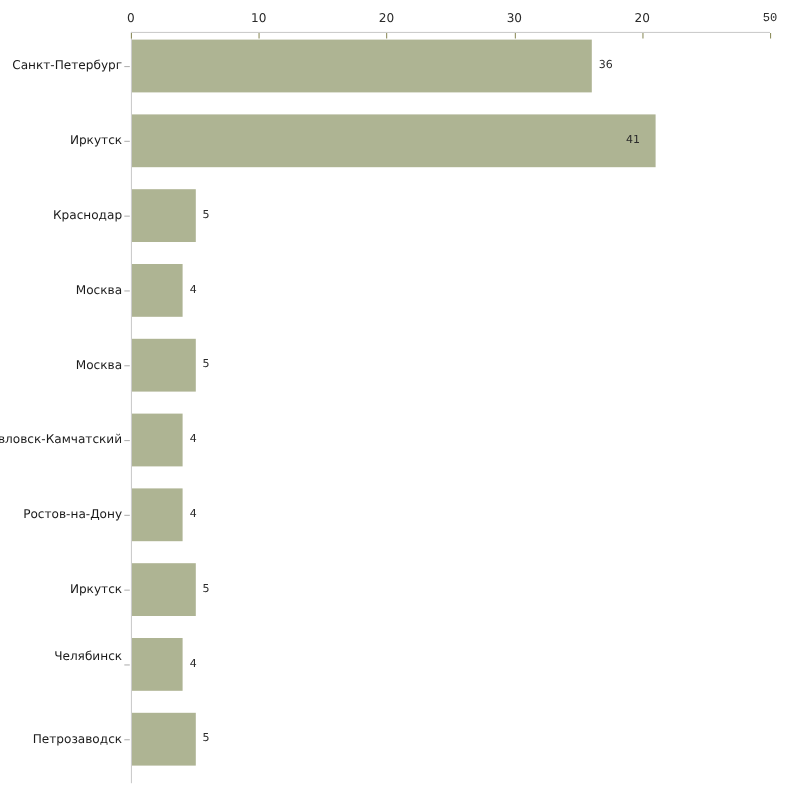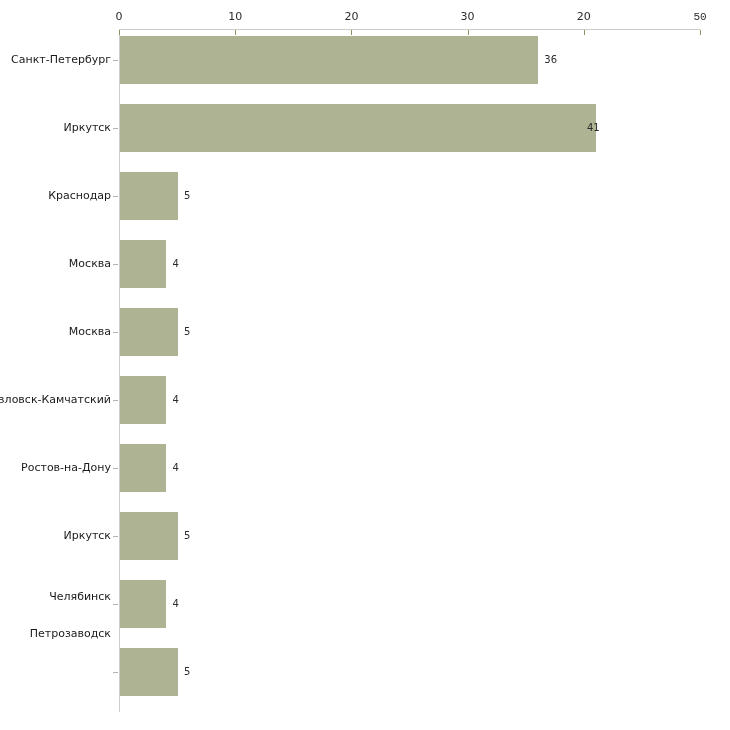--- a/index.html
+++ b/index.html
@@ -113,21 +113,21 @@
         <div class="x-tick-label" style="left: 583.8px;">20</div>
         <div class="x-tick" style="left: 700px;"></div>
         <div class="x-tick-label" style="left: 700px; font-family: Liberation Mono, monospace;">50</div>
       </div>
     <div id="bars-layer">
         <div class="bar" style="top: 36px; height: 48px; width: 418.32px; background: rgb(174, 180, 147);"></div>
         <div class="bar-value" style="left: 544.32px; top: 54px;">36</div>
         <div class="y-tick" style="top: 60px;"></div>
         <div class="y-label" style="top: 54px;">Санкт-Петербург</div>
         <div class="bar" style="top: 104px; height: 48px; width: 476.42px; background: rgb(174, 180, 147);"></div>
-        <div class="bar-value" style="left: 587px; top: 122px;">41</div>
+        <div class="bar-value" style="left: 569px; top: 122px;">41</div>
         <div class="y-tick" style="top: 128px;"></div>
         <div class="y-label" style="top: 122px;">Иркутск</div>
         <div class="bar" style="top: 172px; height: 48px; width: 58.1px; background: rgb(174, 180, 147);"></div>
         <div class="bar-value" style="left: 184.1px; top: 190px;">5</div>
         <div class="y-tick" style="top: 196px;"></div>
         <div class="y-label" style="top: 190px;">Краснодар</div>
         <div class="bar" style="top: 240px; height: 48px; width: 46.48px; background: rgb(174, 180, 147);"></div>
         <div class="bar-value" style="left: 172.48px; top: 258px;">4</div>
         <div class="y-tick" style="top: 264px;"></div>
         <div class="y-label" style="top: 258px;">Москва</div>
@@ -147,17 +147,17 @@
         <div class="bar-value" style="left: 184.1px; top: 530px;">5</div>
         <div class="y-tick" style="top: 536px;"></div>
         <div class="y-label" style="top: 530px;">Иркутск</div>
         <div class="bar" style="top: 580px; height: 48px; width: 46.48px; background: rgb(174, 180, 147);"></div>
         <div class="bar-value" style="left: 172.48px; top: 598px;">4</div>
         <div class="y-tick" style="top: 604px;"></div>
         <div class="y-label" style="top: 591px; margin-left: 15px;">Челябинск</div>
         <div class="bar" style="top: 648px; height: 48px; width: 58.1px; background: rgb(174, 180, 147);"></div>
         <div class="bar-value" style="left: 184.1px; top: 666px;">5</div>
         <div class="y-tick" style="top: 672px;"></div>
-        <div class="y-label" style="top: 628px;">Петрозаводск</div>
+        <div class="y-label" style="top: 666px;">Петрозаводск</div>
       </div>
 
   </div>
 </div>
 
 </body></html>

